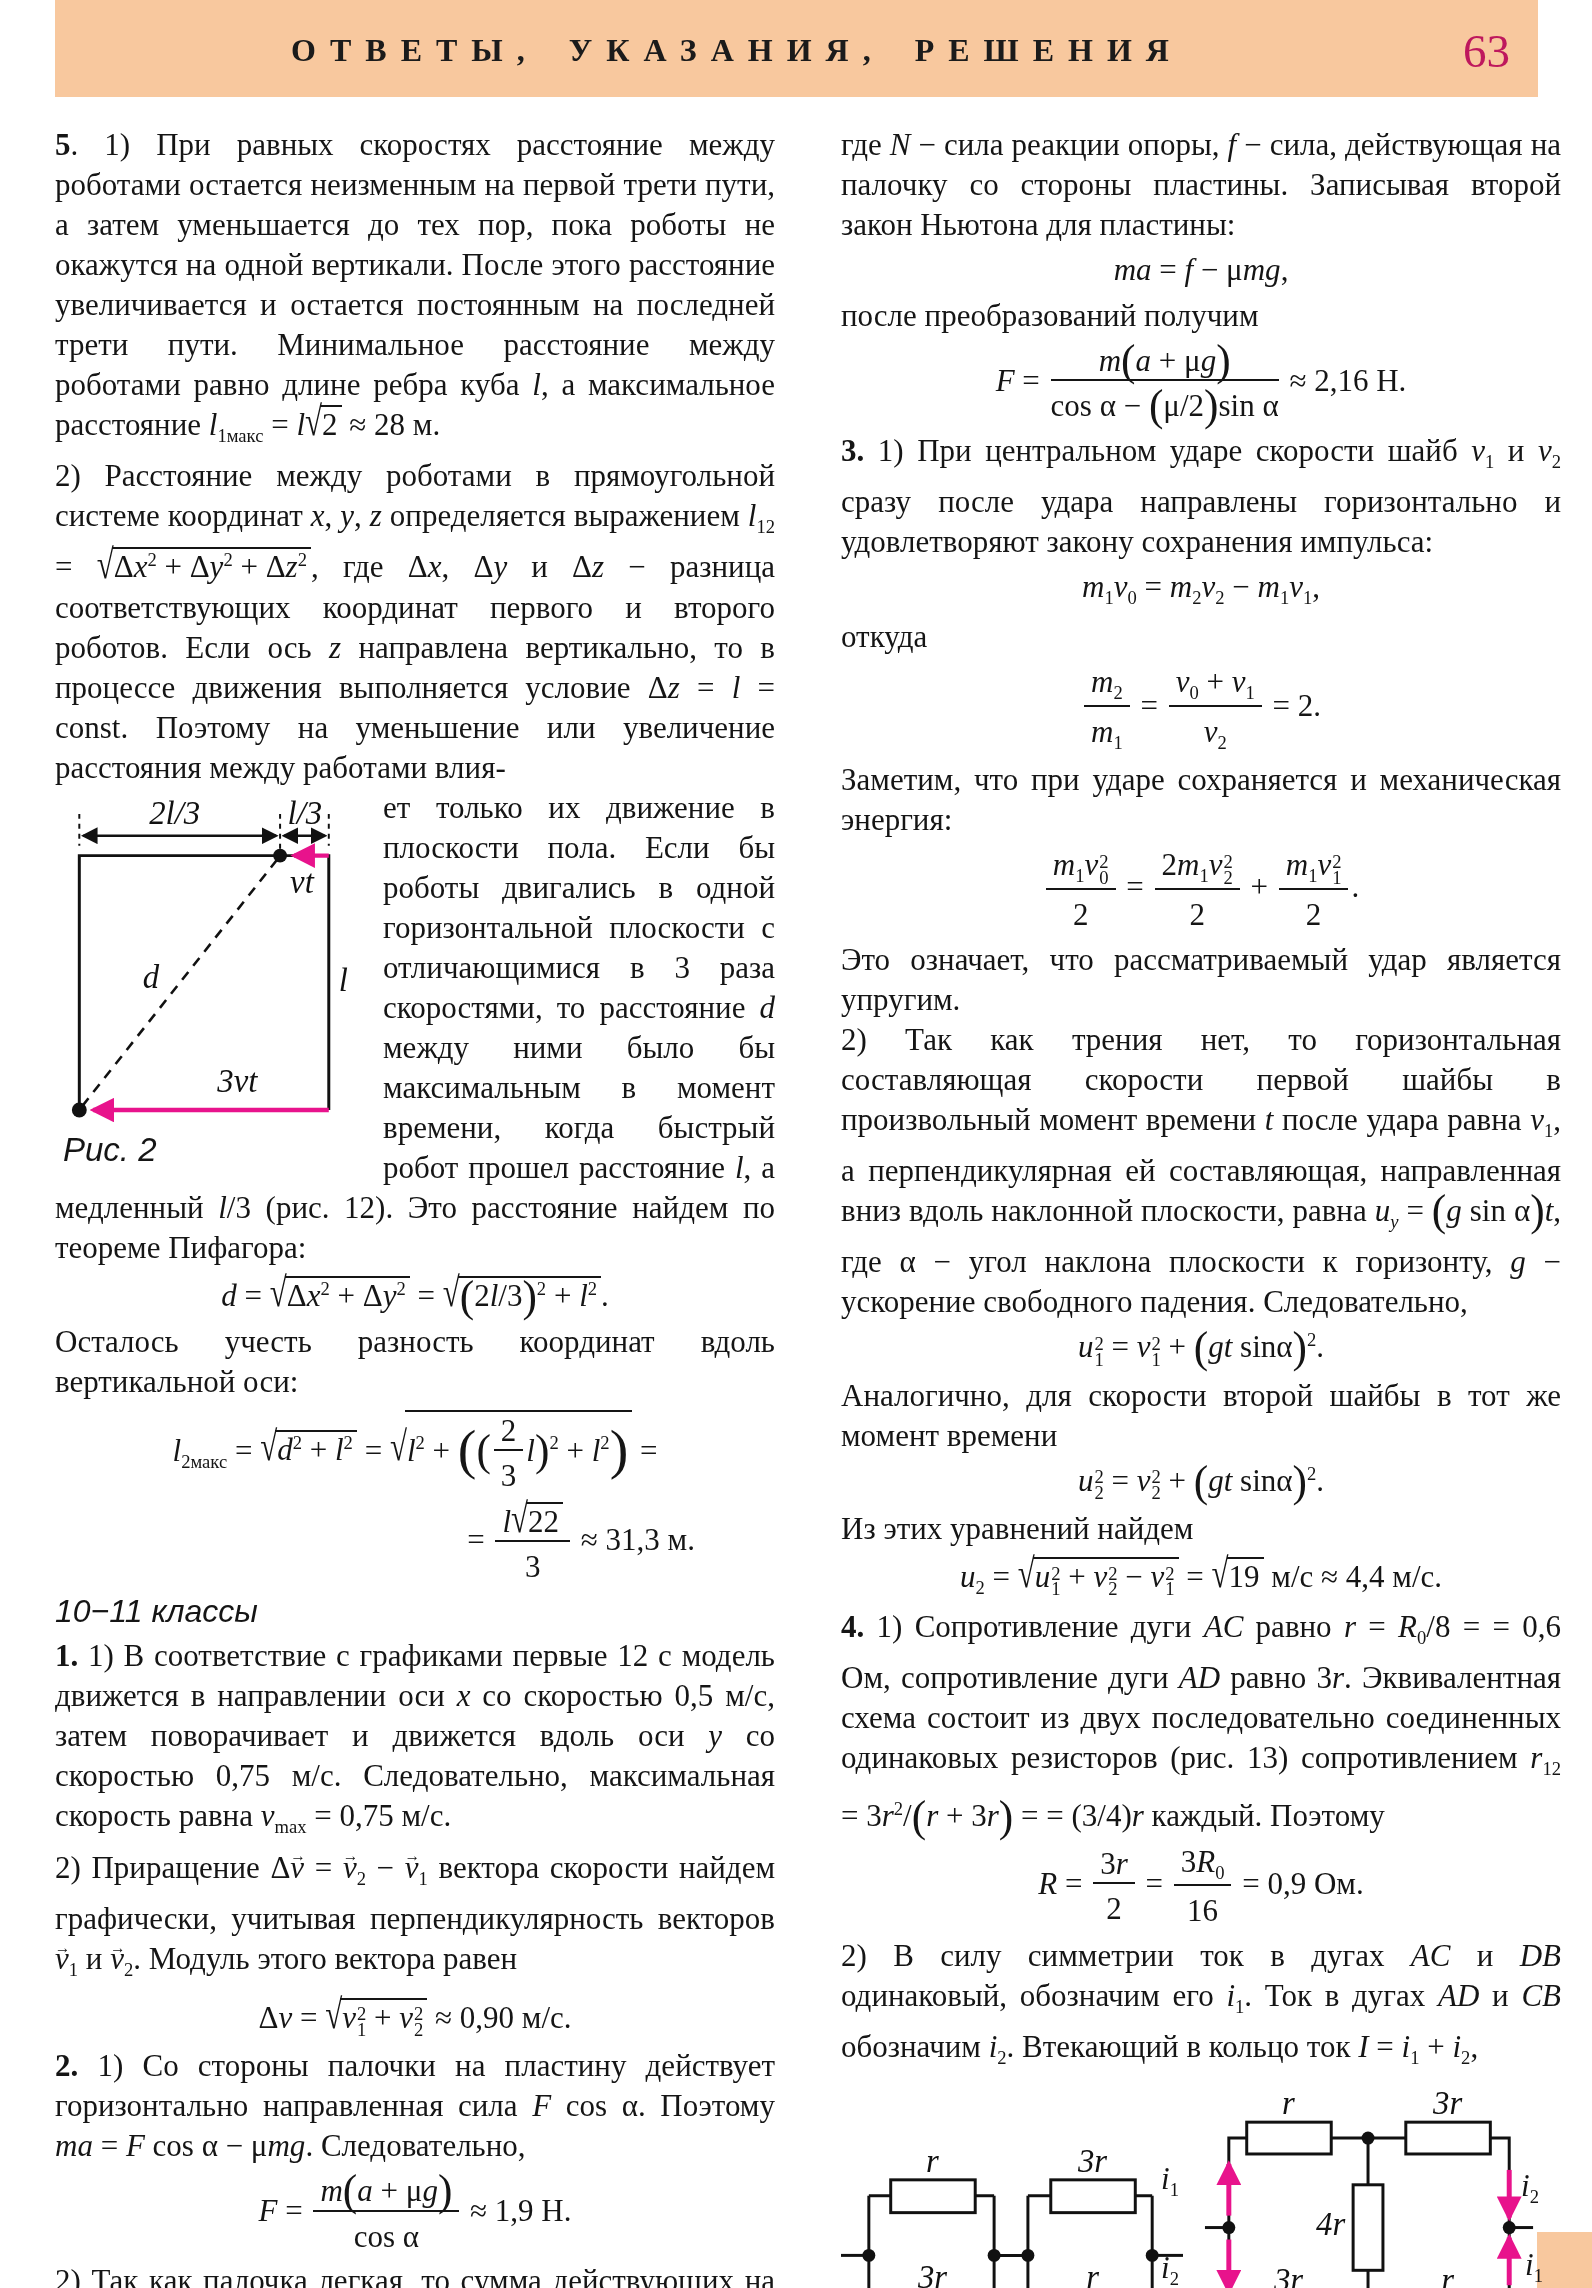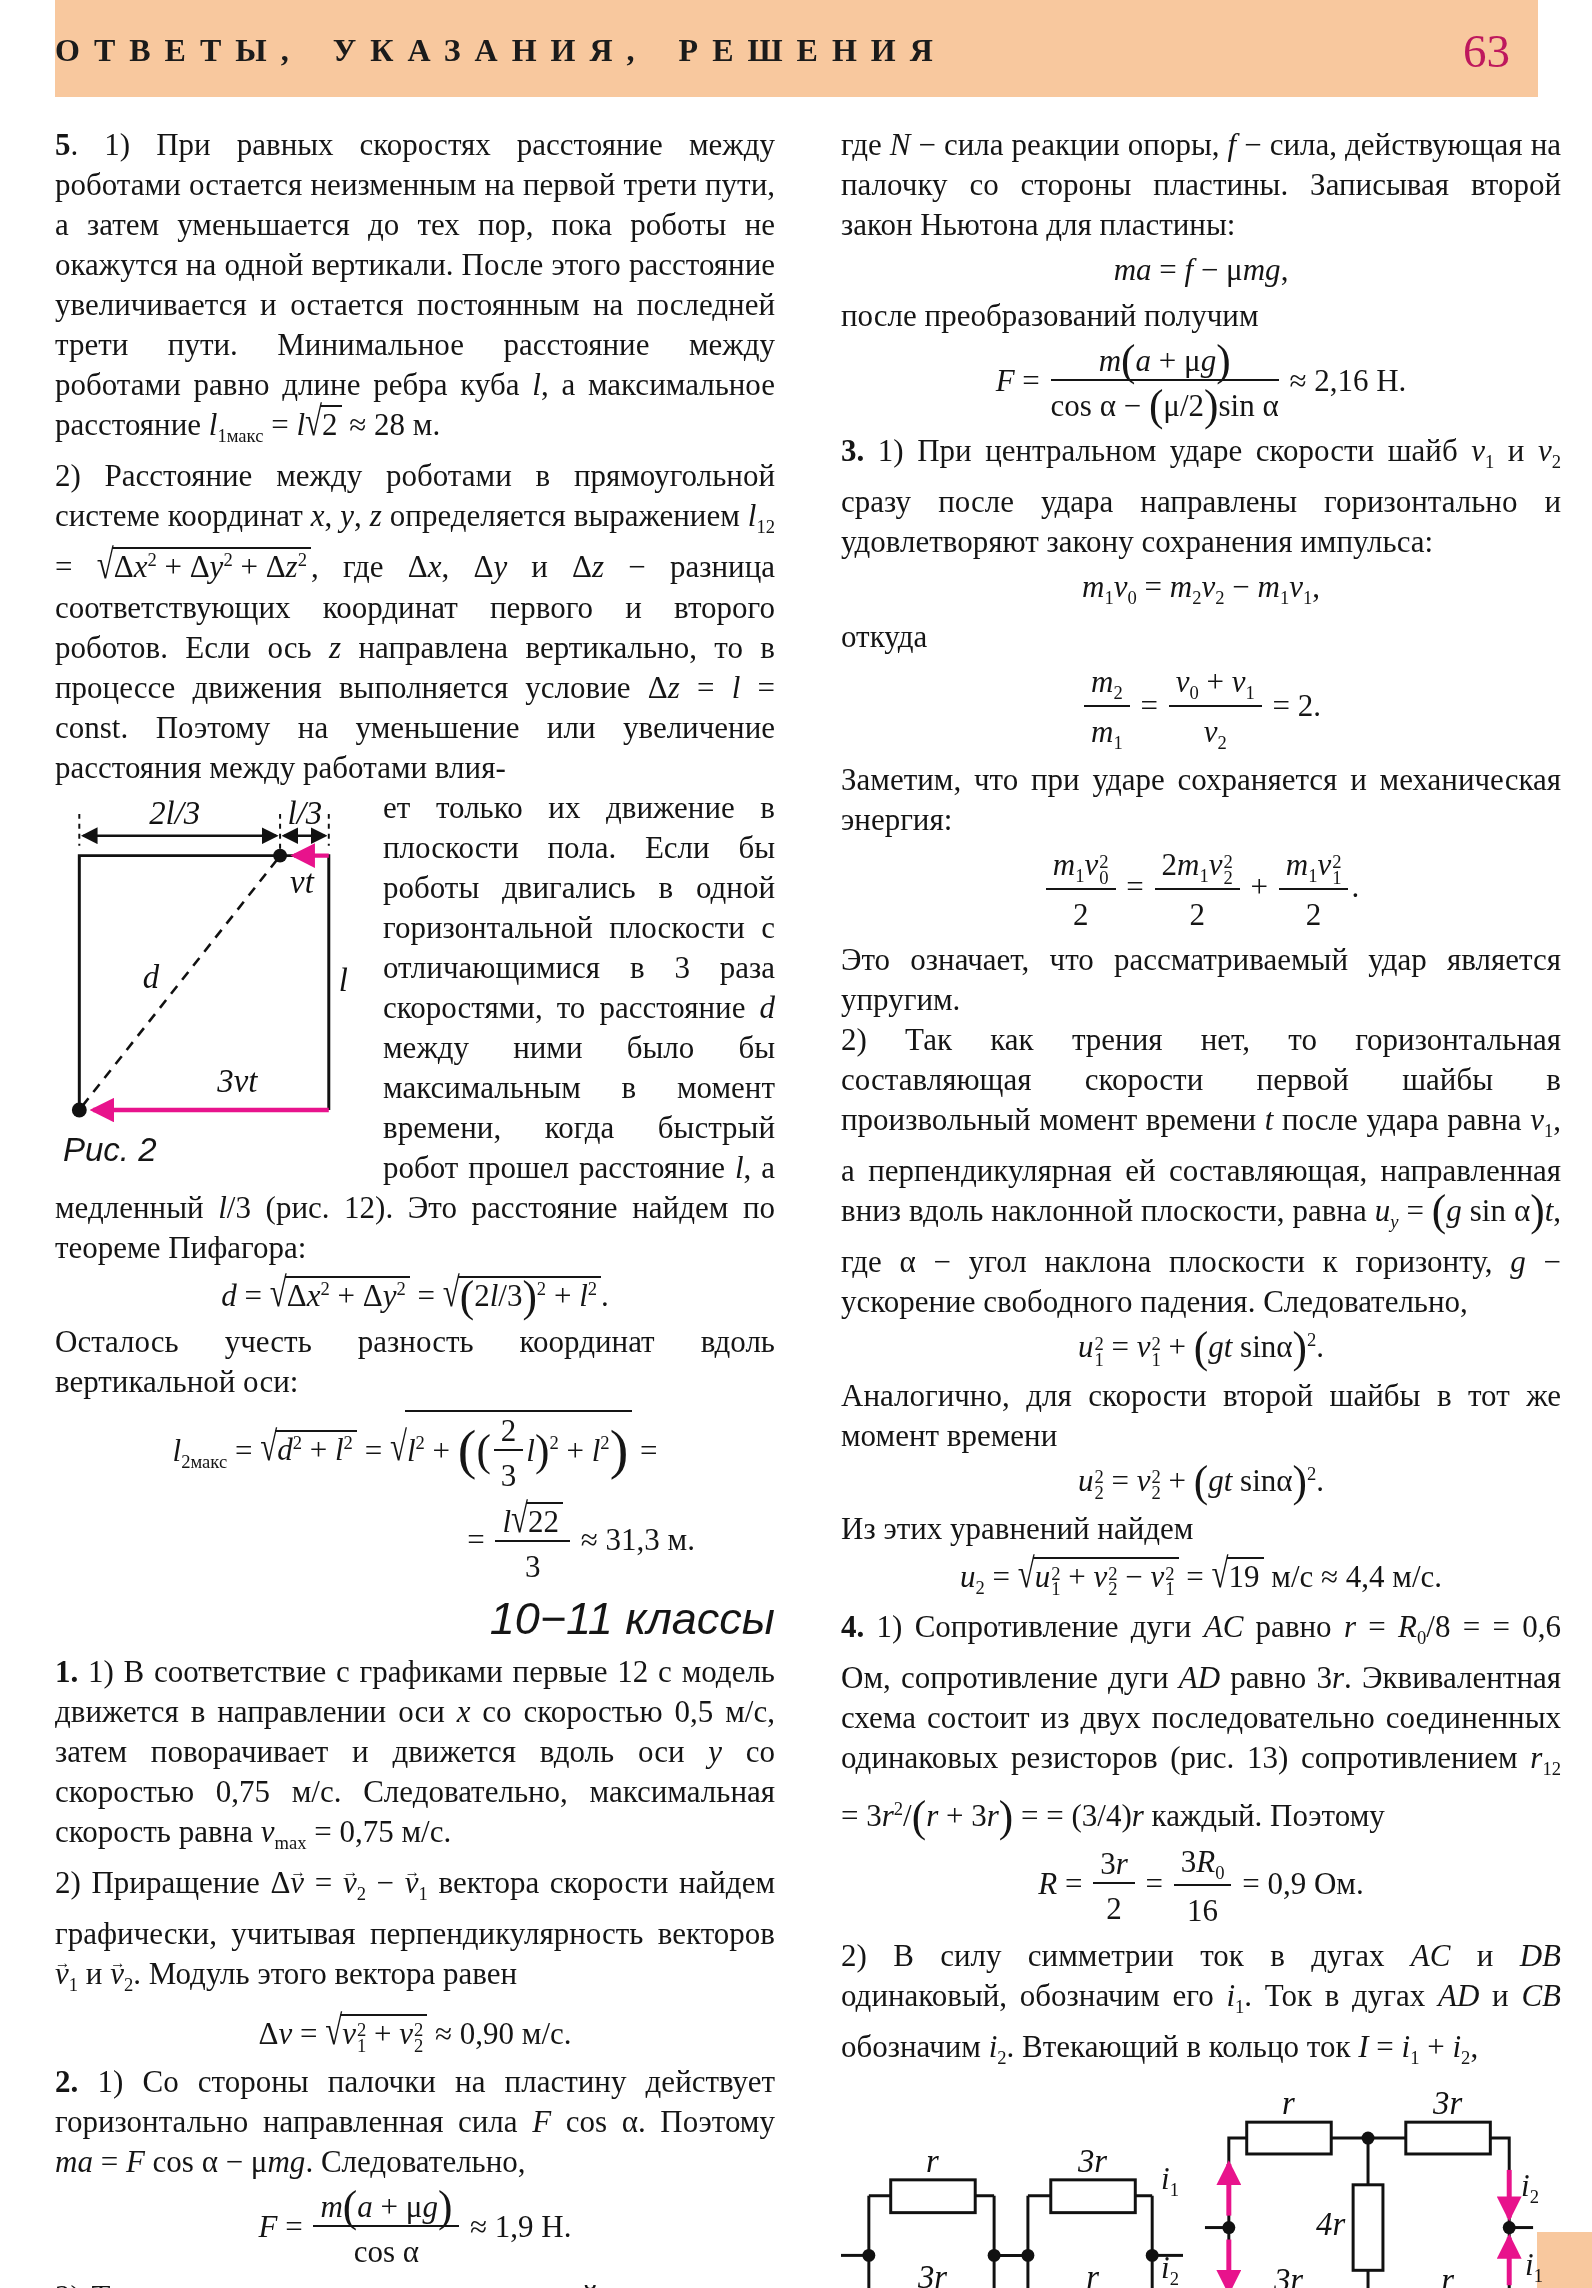--- a/index.html
+++ b/index.html
@@ -1,33 +1,33 @@
 <!DOCTYPE html>
 <html><head>
 <meta charset="utf-8">
 <style>
   html,body{margin:0;padding:0;background:#fff}
   .page{position:relative;width:1592px;height:2289px;background:#ffffff;
         font-family:"Liberation Serif",serif;color:#151515;overflow:hidden}
   .band{position:absolute;left:55px;top:0;width:1483px;height:97px;background:#f8c89e}
-  .band-title{position:absolute;left:0;right:119px;top:32px;
+  .band-title{position:absolute;left:0;right:119px;top:32px;text-align:center;
         font-weight:bold;font-size:32px;letter-spacing:14px;word-spacing:8px;color:#1b1b1b}
   .band-num{position:absolute;right:28px;top:24px;font-size:47px;color:#be185d}
   .corner{position:absolute;right:0;bottom:0;width:55px;height:57px;background:#f8c89e}
 
   .col{position:absolute;top:125px;width:720px;font-size:31px;line-height:40px;
        text-align:justify;text-justify:inter-word}
   .col-left{left:55px}
   .col-right{left:841px}
   .col p{margin:0;padding:0}
 
   .formula{text-align:center;margin:8px 0;line-height:1.12;text-indent:0}
   .formula-right{text-align:right;padding-right:80px;margin:2px 0 6px;line-height:1.12}
-  .heading{text-align:right;font-family:"Liberation Sans",sans-serif;font-style:italic;
-           font-size:45px;margin:8px 0 6px;line-height:1.2}
+  .heading{text-align:left;font-family:"Liberation Sans",sans-serif;font-style:italic;
+           font-size:32px;margin:8px 0 6px;line-height:1.2}
 
   sub,sup{font-size:0.60em}
   .fr{display:inline-block;vertical-align:middle;text-align:center;line-height:1.05;margin:0 3px}
   .fr>.n{display:block;border-bottom:2.5px solid currentColor;padding:1px 7px 2px}
   .fr>.d{display:block;padding-top:9px}
   .sq{display:inline-block;white-space:nowrap;line-height:1}
   .sq>.rd{display:inline-block;transform:scale(1,1.35);transform-origin:50% 80%;margin-right:-2px}
   .sq>.ov{display:inline-block;border-top:2.5px solid currentColor;padding:2px 4px 0 2px}
   .ss{display:inline-block;vertical-align:-0.45em;line-height:0.85;font-size:0.60em;text-align:left;margin-left:1px}
   .ss span{display:block}

